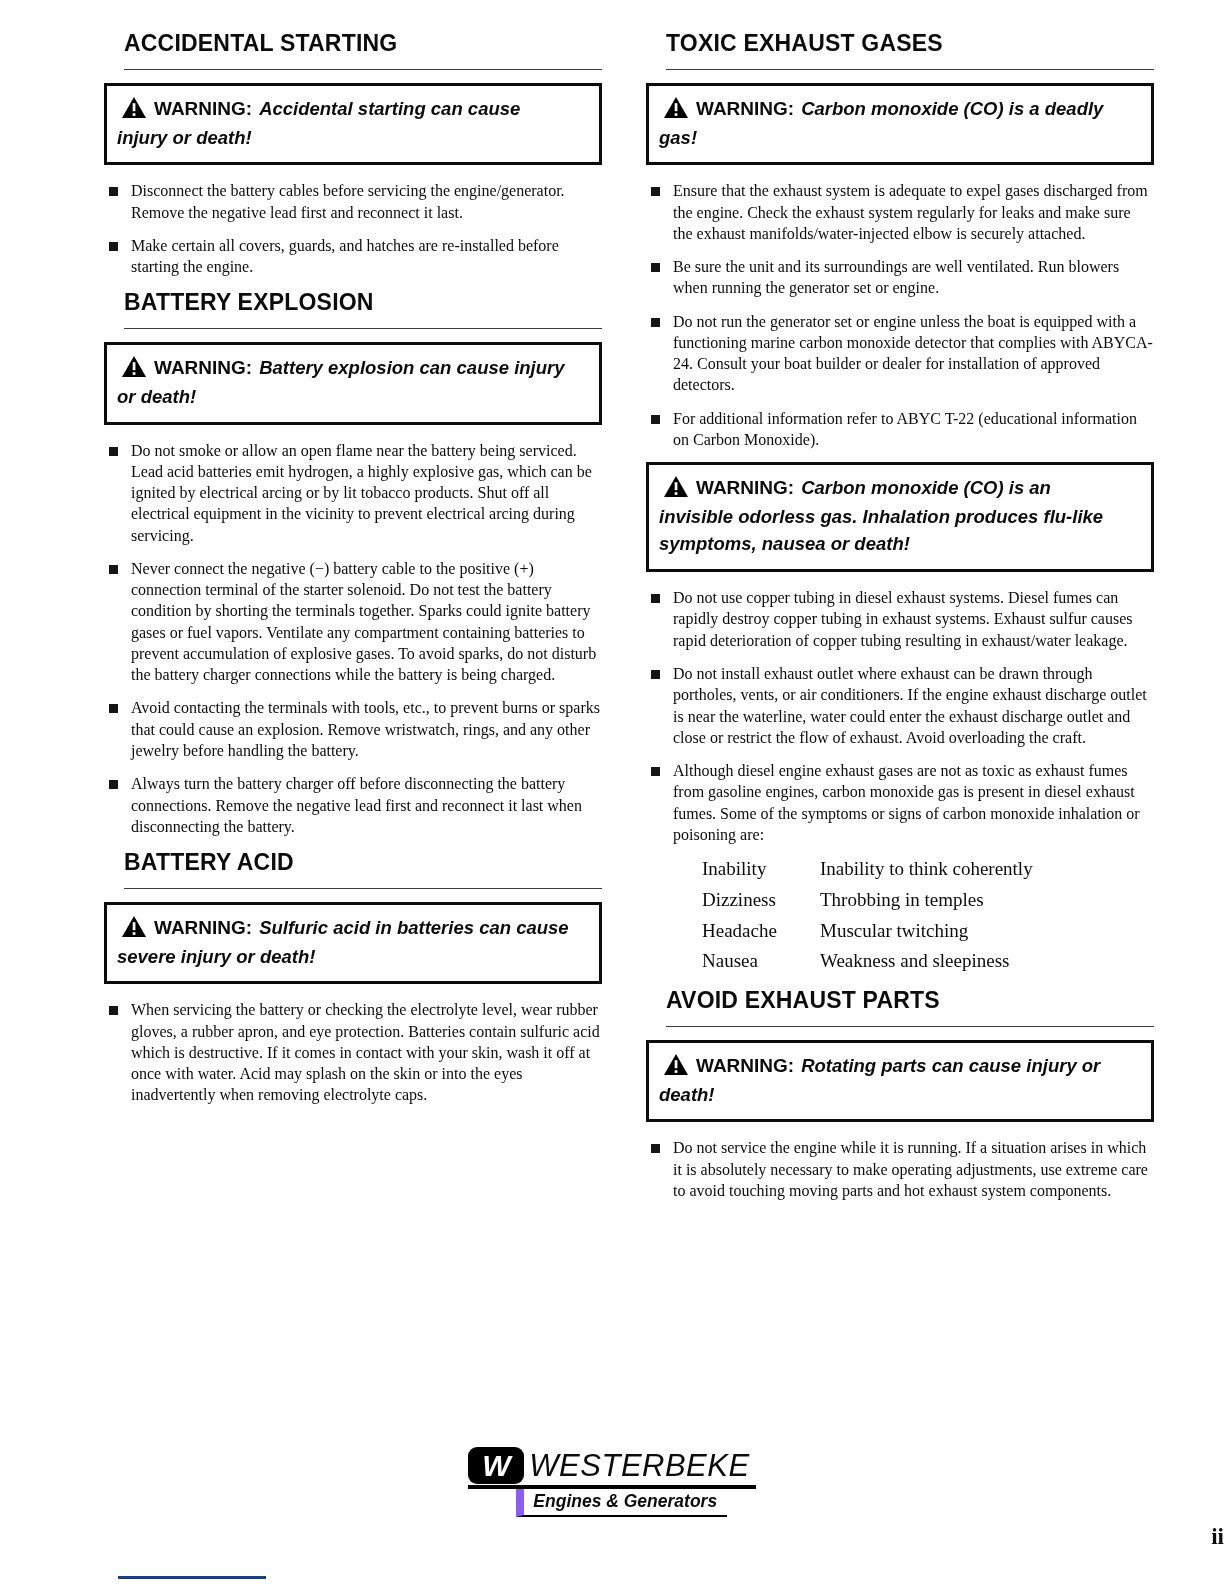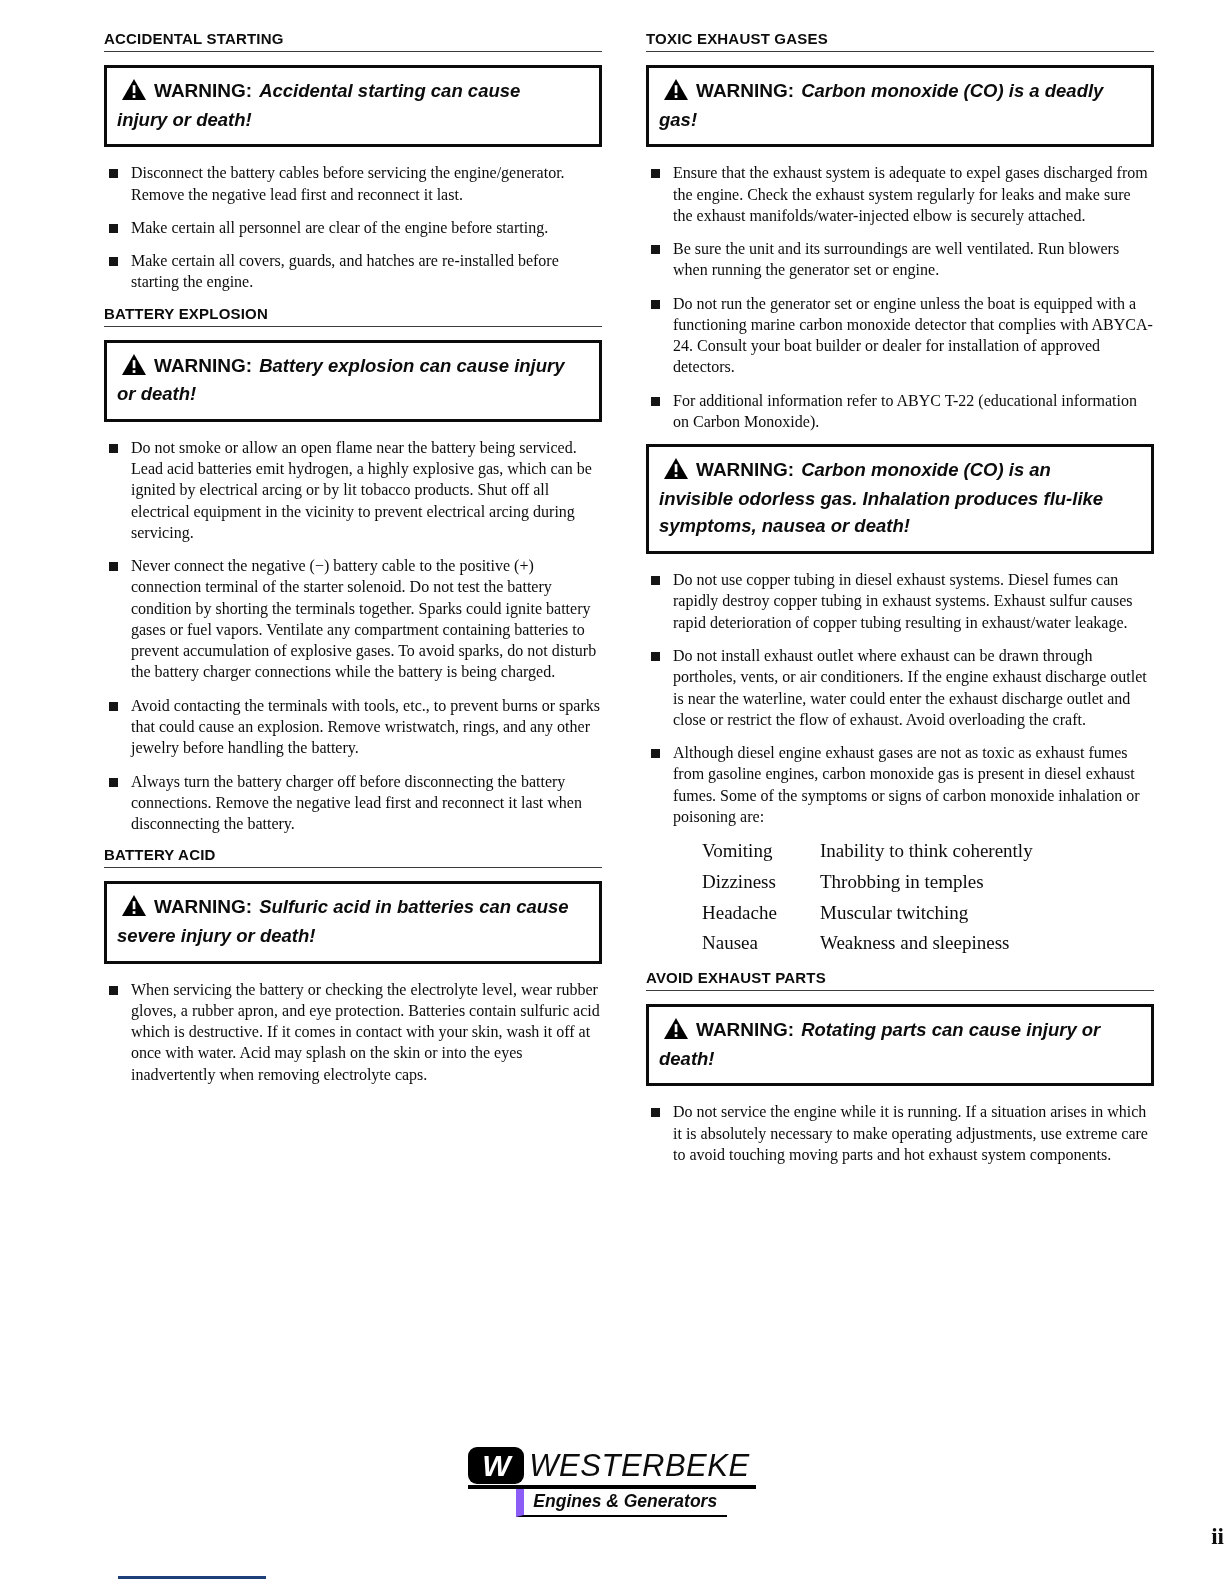--- a/index.html
+++ b/index.html
@@ -24,26 +24,27 @@
 
   .columns { display: flex; gap: 44px; }
   .col-left  { width: 498px; flex: none; }
   .col-right { width: 508px; flex: none; }
 
   .section { margin-bottom: 10px; }
 
   h2.heading {
     font-family: "Liberation Sans", sans-serif;
     font-weight: bold;
-    font-size: 15px;
+    font-size: 23px;
     letter-spacing: 0.2px;
-    padding-bottom: 4px;
+    padding-bottom: 12px;
     border-bottom: 1.5px solid #3c3c3c;
     margin-bottom: 13px;
     margin-top: 6px;
+    margin-left: 20px;
   }
 
   .warning-box {
     border: 3px solid #0b0b0b;
     padding: 9px 25px 11px 10px;
     margin: 2px 0 15px 0;
     font-family: "Liberation Sans", sans-serif;
     line-height: 1.5;
   }
   .warn-icon { display: inline-block; margin: 0 7px 0 4px; }
@@ -144,24 +145,20 @@
                 <rect x="11.7" y="17.2" width="2.7" height="2.7" fill="#fff"></rect>
               </svg></span><span class="warn-label">WARNING:</span><span class="warn-text">Accidental starting can cause injury or death!</span>
         </div>
         <div class="bullets">
           <div class="bullet">
               <span class="marker"></span>
               <span class="btext">Disconnect the battery cables before servicing the engine/generator. Remove the negative lead first and reconnect it last.</span>
             </div>
           <div class="bullet">
               <span class="marker"></span>
-              <span class="btext">Make certain all personnel are clear of the engine before starting.</span>
-            </div>
-          <div class="bullet">
-              <span class="marker"></span>
               <span class="btext">Make certain all covers, guards, and hatches are re-installed before starting the engine.</span>
             </div>
         </div>
       </div>
 
       <div class="section">
         <h2 class="heading">BATTERY EXPLOSION</h2>
         <div class="warning-box">
           <span class="warn-icon"><svg width="26" height="23" viewBox="0 0 26 23">
                 <path d="M13 1 L25 22 H1 Z" fill="#000"></path>
@@ -252,21 +249,21 @@
           <div class="bullet">
               <span class="marker"></span>
               <span class="btext">Do not install exhaust outlet where exhaust can be drawn through portholes, vents, or air conditioners. If the engine exhaust discharge outlet is near the waterline, water could enter the exhaust discharge outlet and close or restrict the flow of exhaust. Avoid overloading the craft.</span>
             </div>
           <div class="bullet">
               <span class="marker"></span>
               <span class="btext">Although diesel engine exhaust gases are not as toxic as exhaust fumes from gasoline engines, carbon monoxide gas is present in diesel exhaust fumes. Some of the symptoms or signs of carbon monoxide inhalation or poisoning are:</span>
             </div>
         </div>
         <div class="symptoms">
-          <span>Vomiting</span>
+          <span>Inability</span>
             <span>Inability to think coherently</span>
           <span>Dizziness</span>
             <span>Throbbing in temples</span>
           <span>Headache</span>
             <span>Muscular twitching</span>
           <span>Nausea</span>
             <span>Weakness and sleepiness</span>
         </div>
       </div>
 

